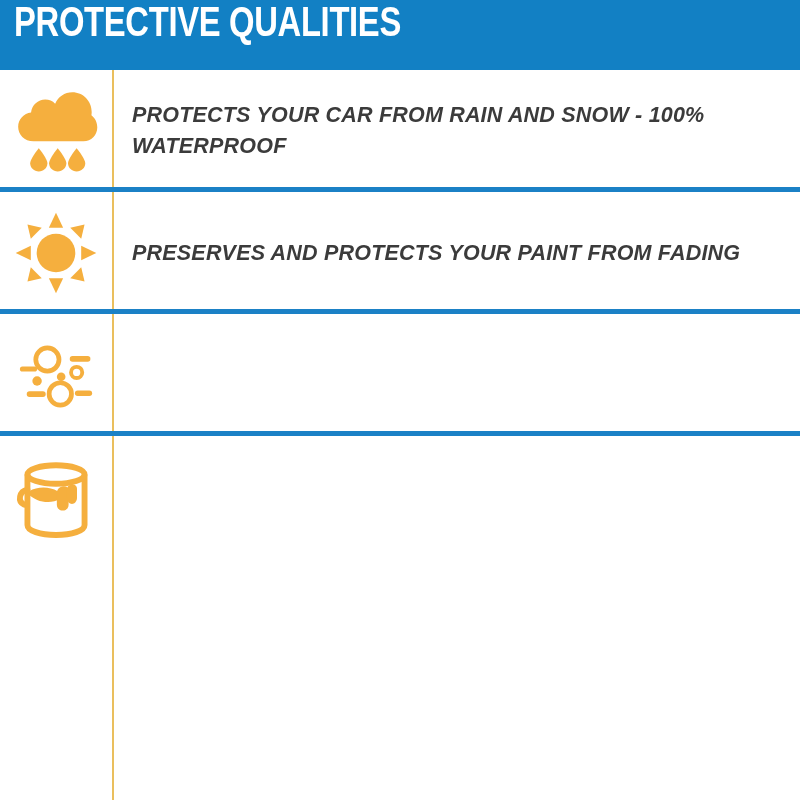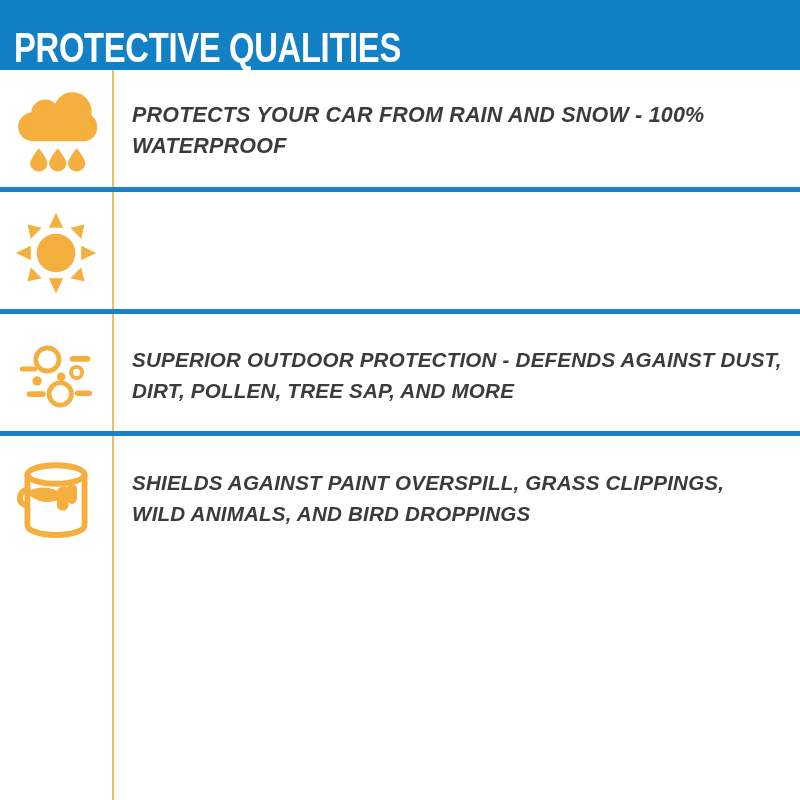--- a/index.html
+++ b/index.html
@@ -21,21 +21,21 @@
 
   
   .header {
     position: absolute;
     left: 0;
     top: 0;
     width: 800px;
     height: 70px;
     background: #1280c4;
     display: flex;
-    align-items: flex-end;
+    align-items: flex-start;
   }
   .header-title {
     color: #ffffff;
     font-family: "Liberation Sans", sans-serif;
     font-weight: bold;
     font-size: 42px;
     line-height: 44px;
     letter-spacing: -0.4px;
     padding-left: 18px;
     transform: scaleX(0.78);
@@ -160,20 +160,23 @@
               <polygon points="2,50 20,41.5 20,58.5"></polygon>
               <polygon points="98,50 80,58.5 80,41.5"></polygon>
               <polygon points="16,16 33,20 20,33"></polygon>
               <polygon points="84,16 80,33 67,20"></polygon>
               <polygon points="16,84 20,67 33,80"></polygon>
               <polygon points="84,84 67,80 80,67"></polygon>
             </g>
           </svg>
         </span>
       </div>
+      <div class="text-cell">
+        <div class="row-text">PRESERVES AND PROTECTS YOUR PAINT FROM FADING</div>
+      </div>
       <div class="row-divider"></div>
     </div>
 
 
 
     <div class="row">
       <div class="icon-cell">
         <span>
           <svg width="86" height="86" viewBox="0 0 100 100">
             <g fill="#f5af3e">
@@ -183,23 +186,20 @@
               <circle cx="56" cy="52" r="5"></circle>
               <circle cx="28" cy="57" r="5.5"></circle>
               <rect x="8" y="40" width="20" height="6" rx="3"></rect>
               <rect x="66" y="28" width="24" height="6.5" rx="3.2"></rect>
               <rect x="16" y="69" width="22" height="6.5" rx="3.2"></rect>
               <rect x="72" y="68" width="20" height="6.5" rx="3.2"></rect>
             </g>
           </svg>
         </span>
       </div>
-      <div class="text-cell">
-        <div class="row-text small">SUPERIOR OUTDOOR PROTECTION - DEFENDS AGAINST DUST, DIRT, POLLEN, TREE SAP, AND MORE</div>
-      </div>
       <div class="row-divider"></div>
     </div>
 
     <div class="row tall">
       <div class="icon-cell">
         <span>
           <svg width="84" height="84" viewBox="0 0 100 100">
             <g fill="none" stroke="#f5af3e" stroke-width="7" stroke-linejoin="round">
 
               <path d="M16,22 L16,82 C16,89 31,94 50,94 C69,94 84,89 84,82 L84,22"></path>
@@ -215,19 +215,16 @@
               <path d="M60,36 C63,36 65,38 65,41 L65,58
                        C65,62 62,65 58,65 C54,65 51,62 51,58
                        L51,44 C51,39 55,36 60,36 Z"></path>
               <path d="M70,34 C73,34 75,36 75,39 L75,50
                        C75,54 72,57 69,57 C66,57 63,54 63,50
                        L63,40 C63,36 66,34 70,34 Z"></path>
             </g>
           </svg>
         </span>
       </div>
-      <div class="text-cell">
-        <div class="row-text small">SHIELDS AGAINST PAINT OVERSPILL, GRASS CLIPPINGS, WILD ANIMALS, AND BIRD DROPPINGS</div>
-      </div>
     </div>
 
   </div>
 </div>
 
 </body></html>

